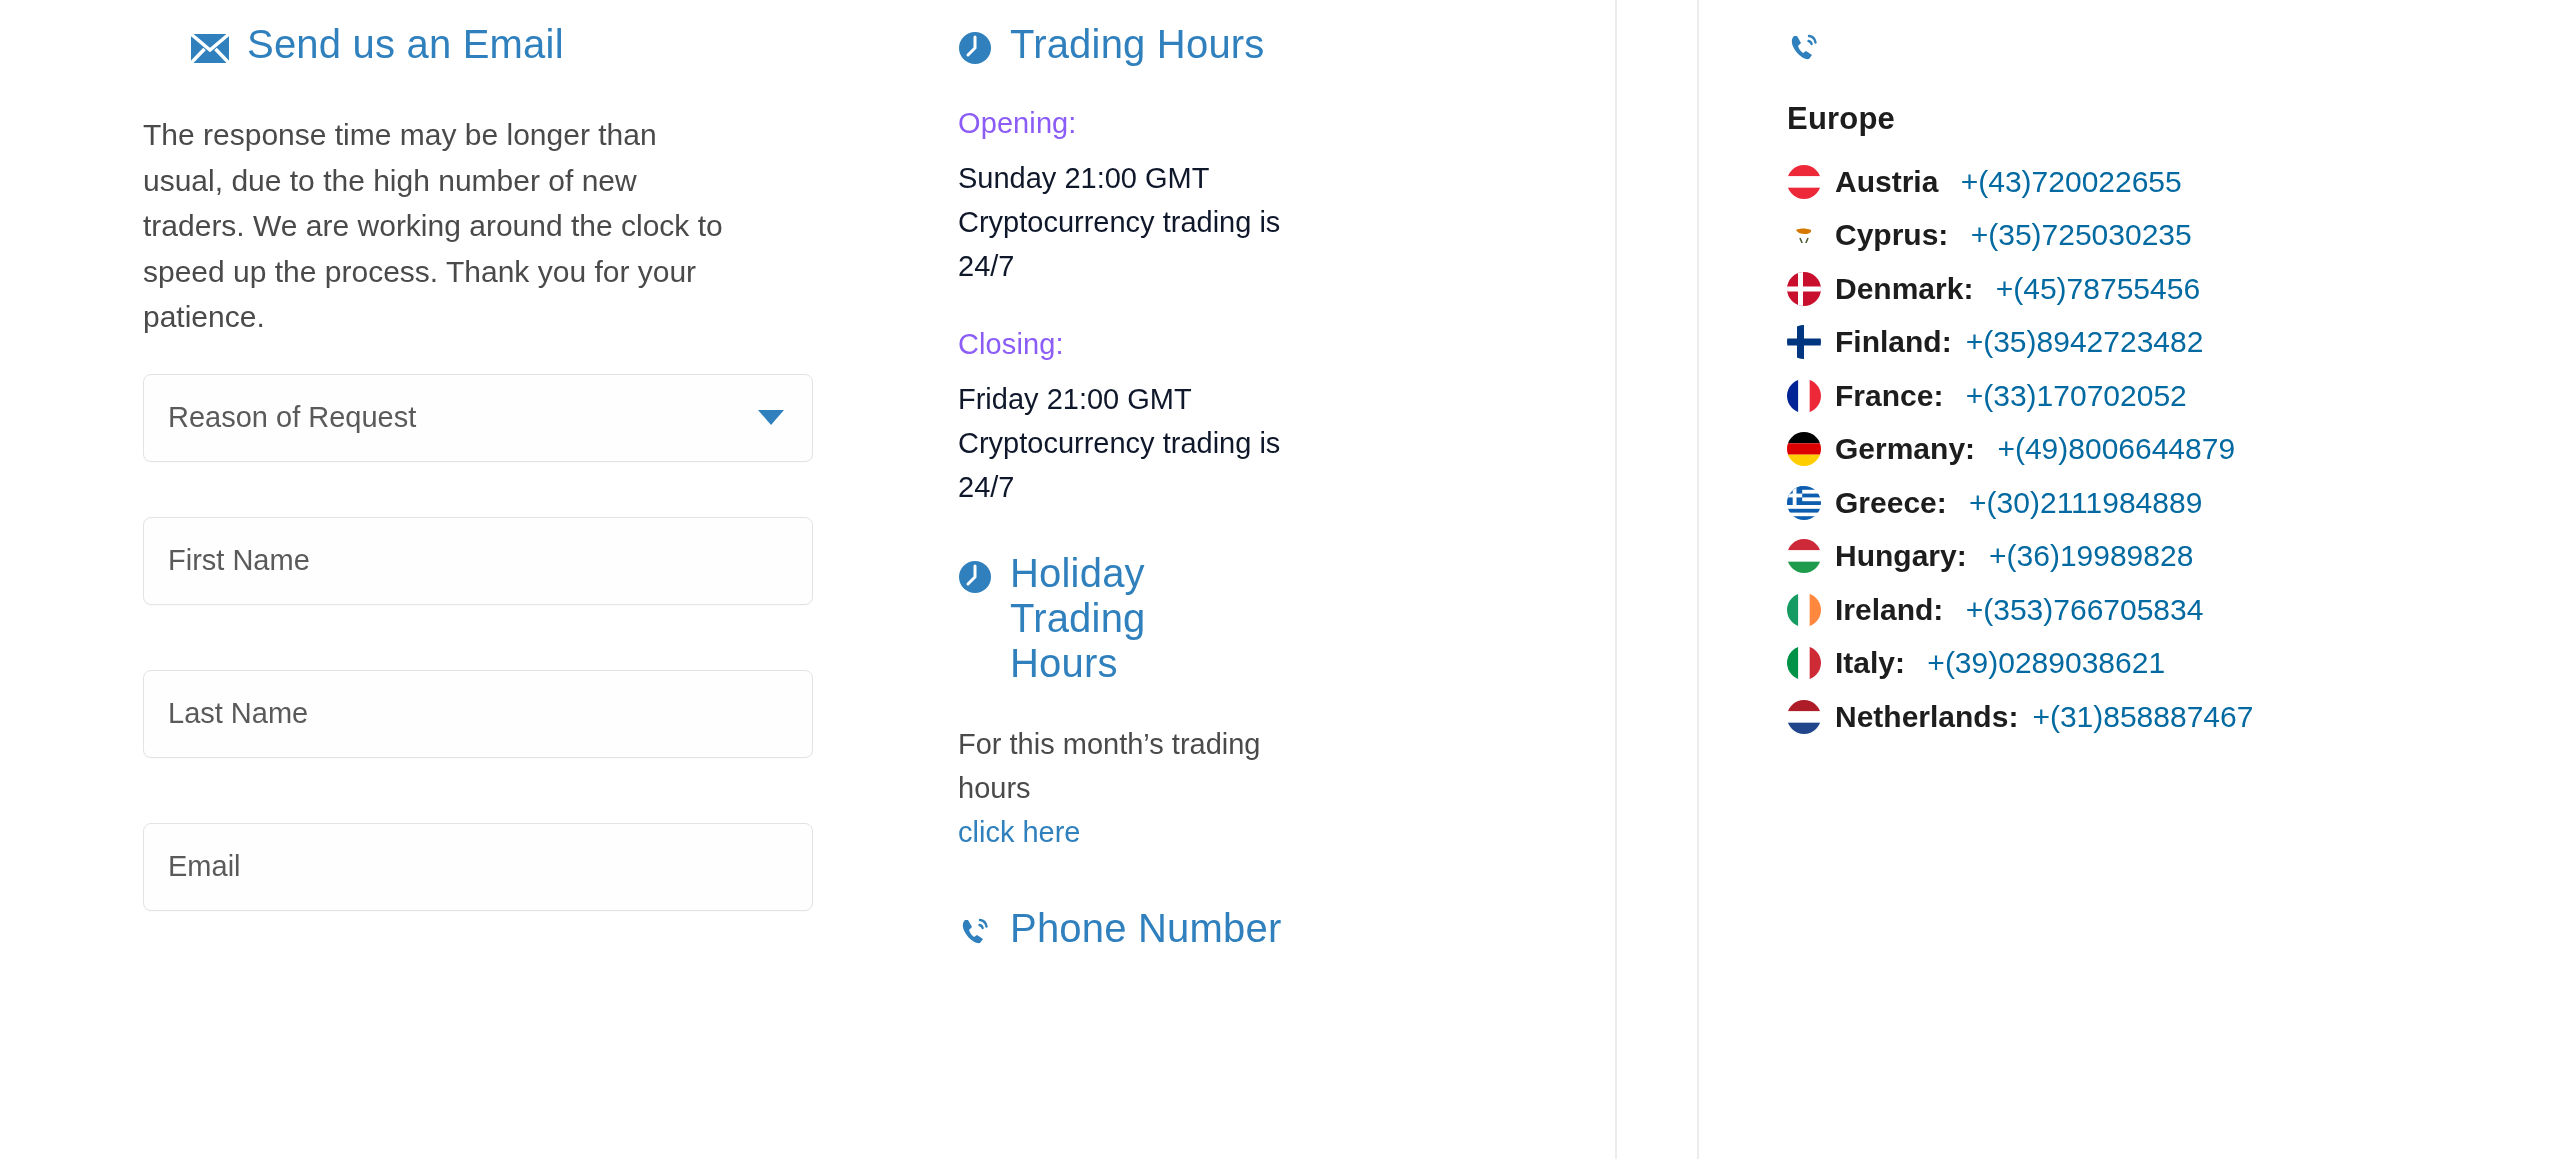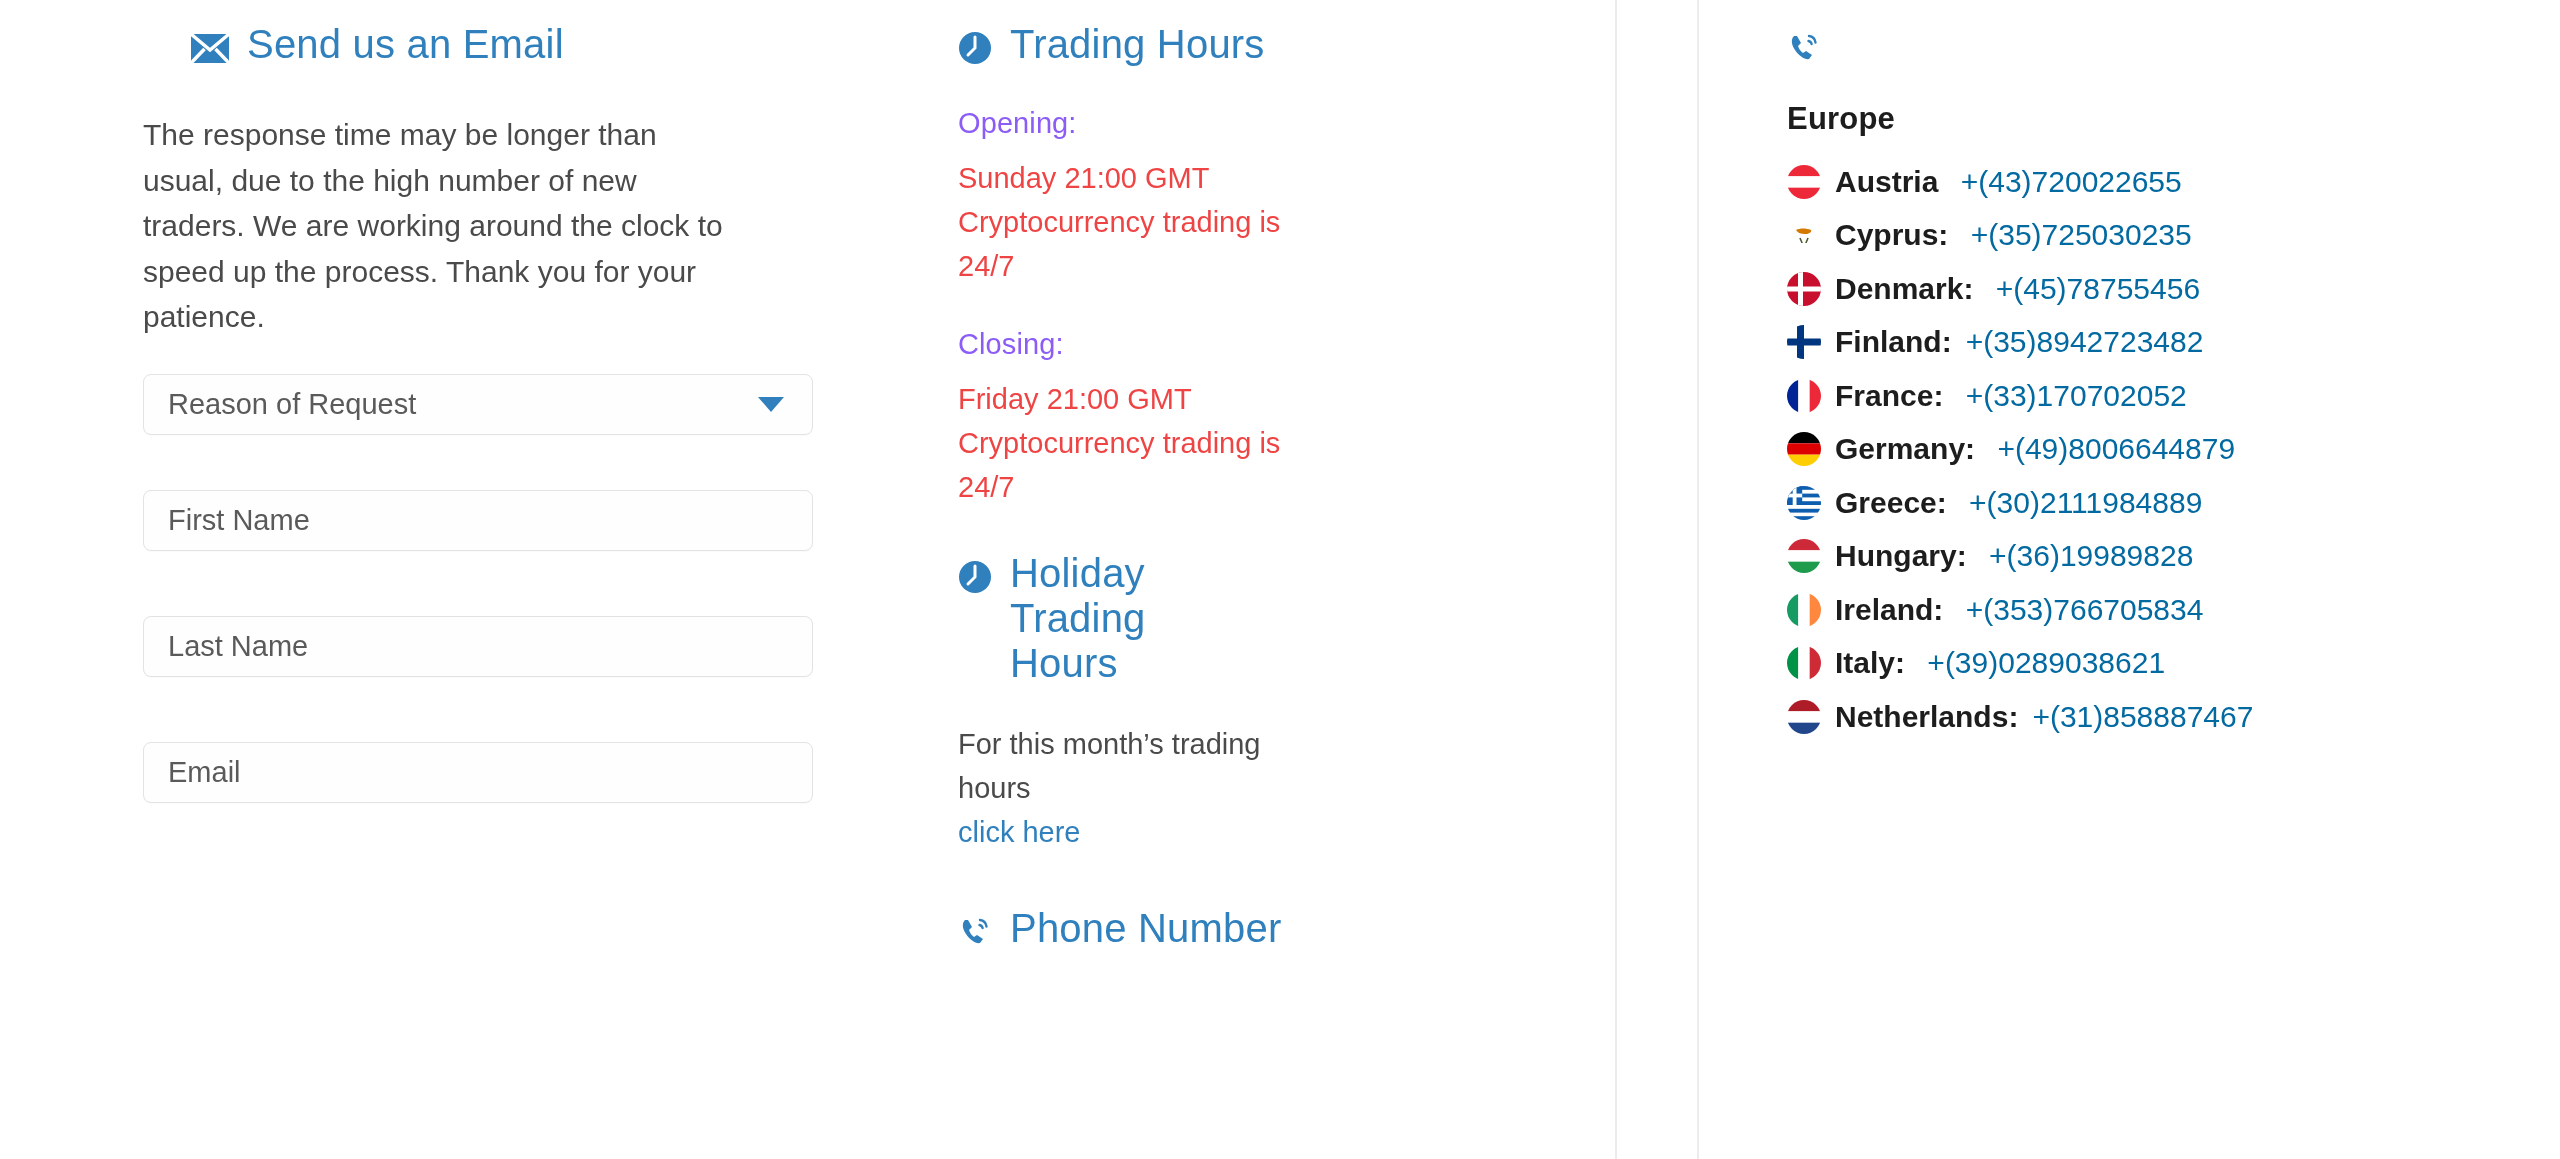--- a/index.html
+++ b/index.html
@@ -75,21 +75,21 @@
     font-weight: 400;
   }
 
   .form {
     margin-top: 34px;
     width: 670px;
   }
   .field {
     box-sizing: border-box;
     width: 670px;
-    height: 61px;
+    height: 88px;
     border: 1px solid #e3e3e3;
     border-radius: 8px;
     background: #fefefe;
     display: flex;
     align-items: center;
     padding: 0 24px;
     font-size: 29px;
     color: #5a5a5a;
     margin-bottom: 33px;
     box-shadow: 0 1px 1px rgba(0,0,0,.02);
@@ -108,21 +108,21 @@
     font-weight: 400;
     color: #8b5cf6;
     font-size: 29px;
     margin-top: 40px;
     margin-bottom: 0;
     letter-spacing: .1px;
   }
   .hours-line {
     font-size: 29px;
     line-height: 1.52;
-    color: #ef4444;
+    color: #0f172a;
     margin-top: 16px;
     width: 330px;
   }
   .holiday-note {
     font-size: 29px;
     line-height: 1.52;
     color: #4a4a4a;
     margin-top: 36px;
     width: 340px;
   }

